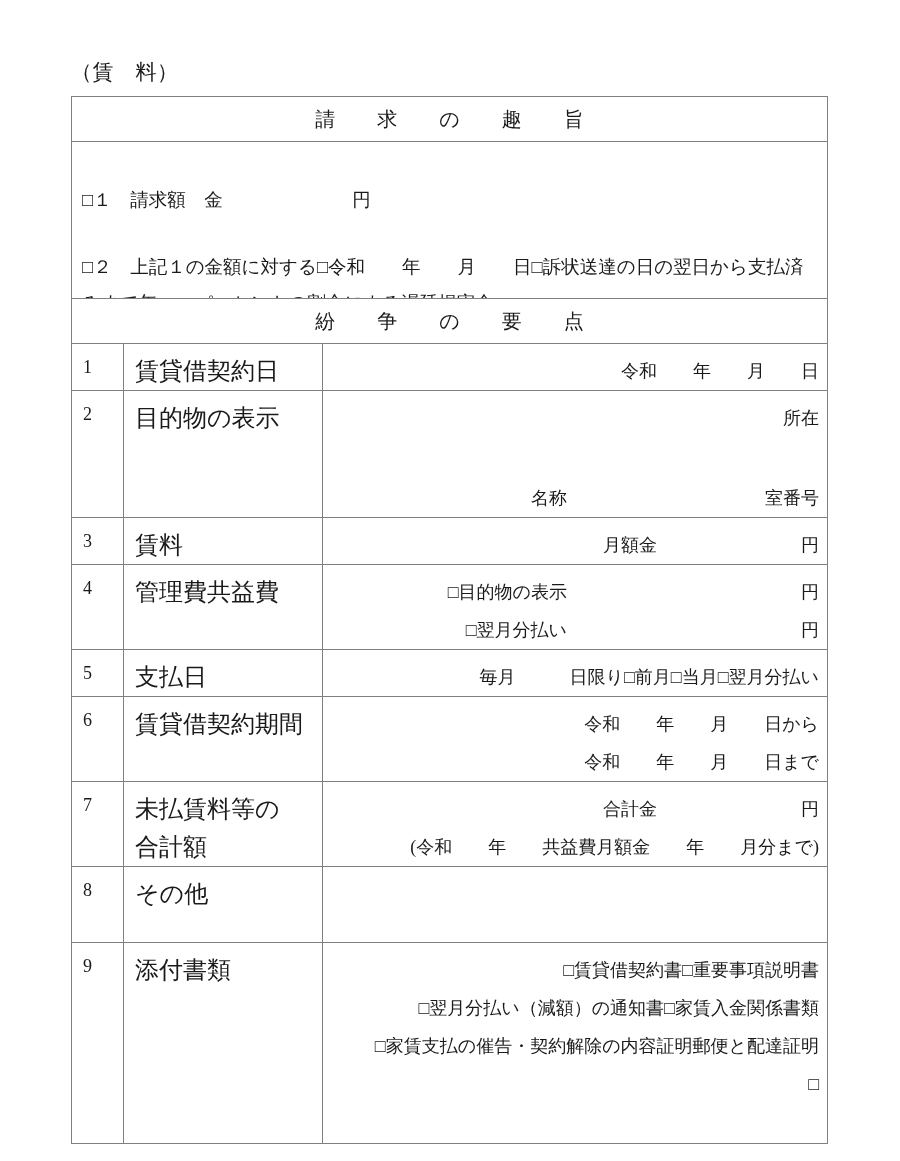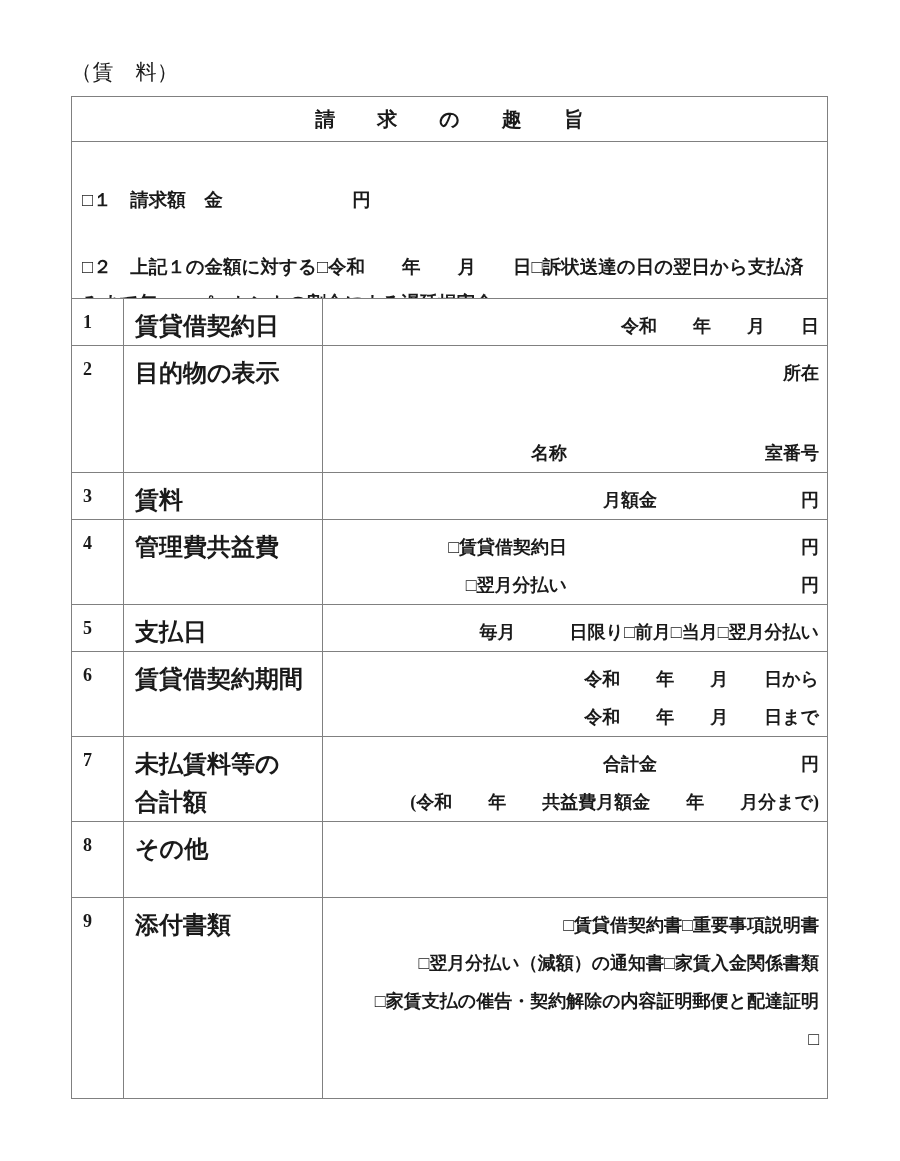--- a/index.html
+++ b/index.html
@@ -42,21 +42,21 @@
     width: 757px;
     border-collapse: collapse;
     table-layout: fixed;
     background: #ffffff;
   }
   .form-table td,
   .form-table th {
     border: 1px solid #808080;
     padding: 0;
     vertical-align: top;
-    font-weight: bold;
+    font-weight: normal;
     background: #ffffff;
   }
 
   
   .table-caption {
     text-align: center;
     font-size: 20px;
     letter-spacing: 11px;
     text-indent: 11px;
     height: 44px;
@@ -136,20 +136,23 @@
     </tbody>
   </table>
 
   <table class="form-table" id="dispute-table" data-name="dispute-points-table">
     <colgroup>
       <col class="col-no">
         <col class="col-label">
         <col class="col-value">
     </colgroup>
     <tbody>
+      <tr data-name="dispute-caption-row">
+        <td class="table-caption" colspan="3" data-name="dispute-table-caption">紛　争　の　要　点</td>
+      </tr>
 
       <tr data-name="dispute-row" data-row="1">
         <td class="cell-no" data-name="row-number">1</td>
         <td class="cell-label" data-name="row-label-contract-date">賃貸借契約日</td>
         <td class="cell-value" data-name="row-value-contract-date">
           <div class="vline" data-name="contract-date-line">令和　　年　　月　　日</div>
         </td>
       </tr>
 
       <tr data-name="dispute-row" data-row="2">
@@ -167,21 +170,21 @@
         <td class="cell-label" data-name="row-label-rent">賃料</td>
         <td class="cell-value" data-name="row-value-rent">
           <div class="vline" data-name="rent-monthly-line">月額金　　　　　　　　円</div>
         </td>
       </tr>
 
       <tr data-name="dispute-row" data-row="4">
         <td class="cell-no" data-name="row-number">4</td>
         <td class="cell-label" data-name="row-label-management-fee">管理費共益費</td>
         <td class="cell-value" data-name="row-value-management-fee">
-          <div class="vline" data-name="management-fee-checkbox-line">□賃貸借契約日　　　　　　　　　　　　　円</div>
+          <div class="vline" data-name="management-fee-checkbox-line">□目的物の表示　　　　　　　　　　　　　円</div>
           <div class="vline" data-name="common-fee-checkbox-line">□翌月分払い　　　　　　　　　　　　　円</div>
         </td>
       </tr>
 
       <tr data-name="dispute-row" data-row="5">
         <td class="cell-no" data-name="row-number">5</td>
         <td class="cell-label" data-name="row-label-payment-date">支払日</td>
         <td class="cell-value" data-name="row-value-payment-date">
           <div class="vline" data-name="payment-date-checkbox-line">毎月　　　日限り□前月□当月□翌月分払い</div>
         </td>

